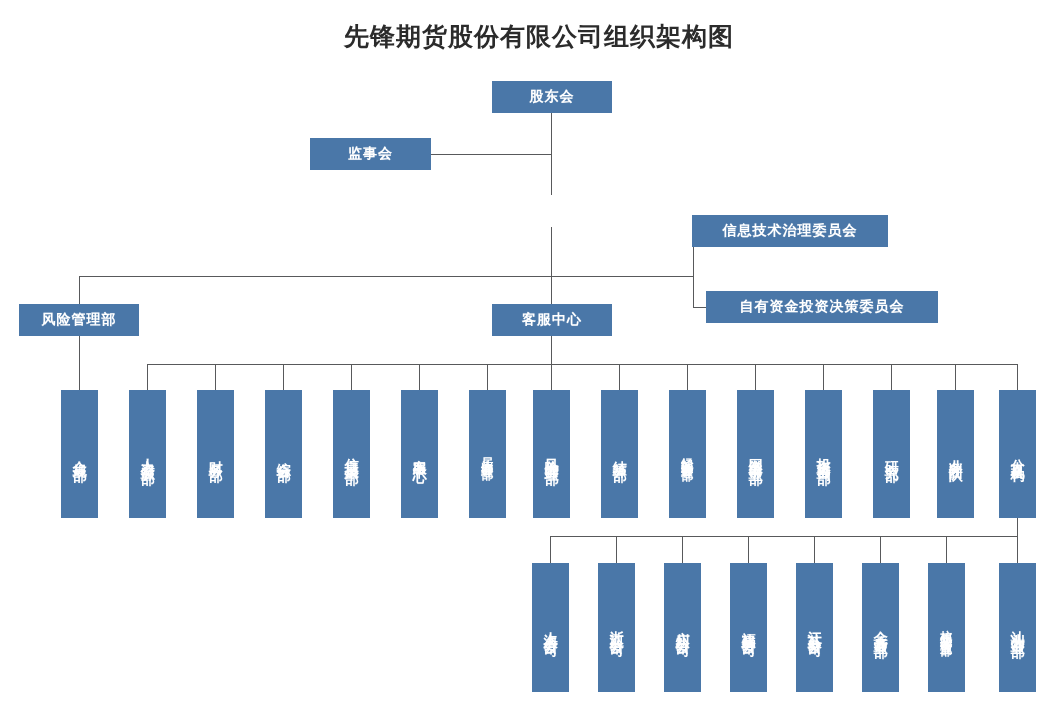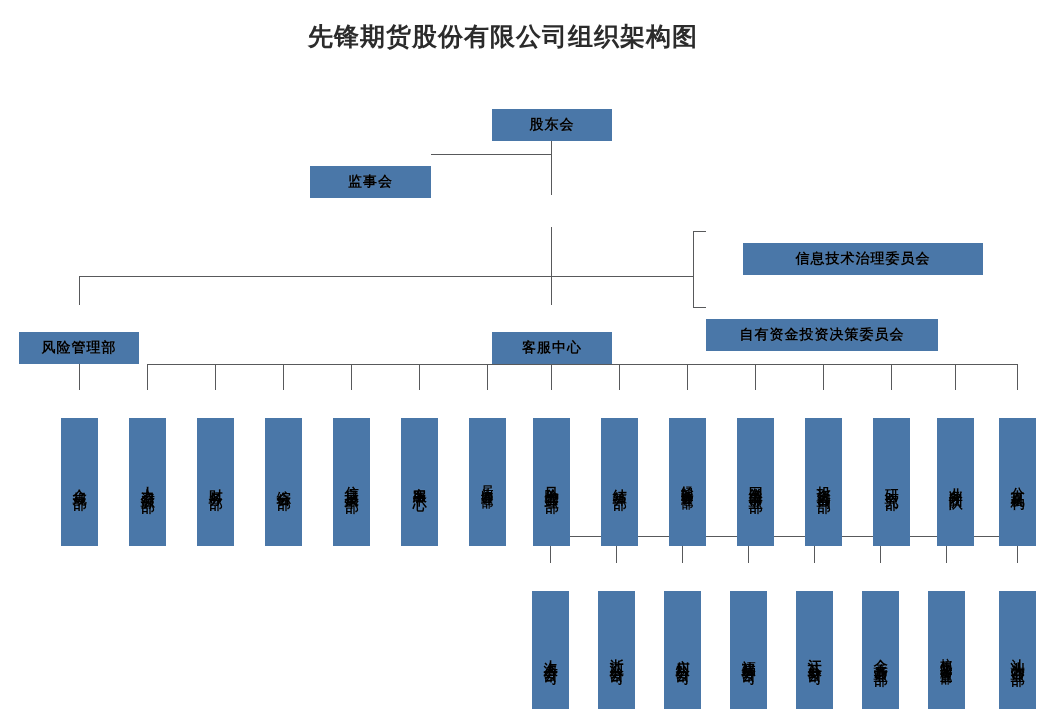--- a/index.html
+++ b/index.html
@@ -21,33 +21,33 @@
     position: absolute;
     left: 0;
     top: 20px;
     width: 1006px;
     text-align: center;
     font-size: 25px;
     font-weight: bold;
     color: #2b2b2b;
     letter-spacing: 1px;
     font-family: "Liberation Sans", "DejaVu Sans", sans-serif;
+    padding-left: 36px;
   }
   .node {
     position: absolute;
     background: #4A77A8;
-    color: #000000;
+    color: #ffffff;
     display: flex;
     align-items: center;
     justify-content: center;
     box-sizing: border-box;
     font-family: "Liberation Serif", "DejaVu Serif", serif;
     font-weight: bold;
     text-shadow: 0 0 1px rgba(255,255,255,0.25);
-    margin-top: 28px;
   }
   .node.horiz {
     font-size: 14px;
     letter-spacing: 1px;
   }
   .node.vert {
     writing-mode: vertical-rl;
     text-orientation: upright;
     font-size: 14px;
     letter-spacing: 3px;
@@ -124,21 +124,21 @@
       <div class="conn v" style="position: absolute; left: 880px; top: 536px; height: 27px;"></div>
       <div class="conn v" style="position: absolute; left: 946px; top: 536px; height: 27px;"></div>
       <div class="conn v" style="position: absolute; left: 1017px; top: 536px; height: 27px;"></div>
     </div>
 
   <div class="node horiz" style="left:492px; top:81px; width:120px; height:32px;">股东会</div>
 
   <div class="node horiz" style="left:310px; top:138px; width:121px; height:32px;">监事会</div>
 
 
-  <div class="node horiz" style="left:743px; top:215px; width:240px; height:32px;">信息技术治理委员会</div>
+  <div class="node horiz" style="left:692px; top:215px; width:196px; height:32px;">信息技术治理委员会</div>
 
   <div class="node horiz" style="left:706px; top:291px; width:232px; height:32px;">自有资金投资决策委员会</div>
 
   <div class="node horiz" style="left:19px; top:304px; width:120px; height:32px;">风险管理部</div>
 
   <div class="node horiz" style="left:492px; top:304px; width:120px; height:32px;">客服中心</div>
 
   <div id="dept-nodes">
       <div class="node vert" style="left: 60.5px; top: 390px; width: 37px; height: 128px;">合规部</div>
       <div class="node vert" style="left: 128.5px; top: 390px; width: 37px; height: 128px;">人力资源部</div>

